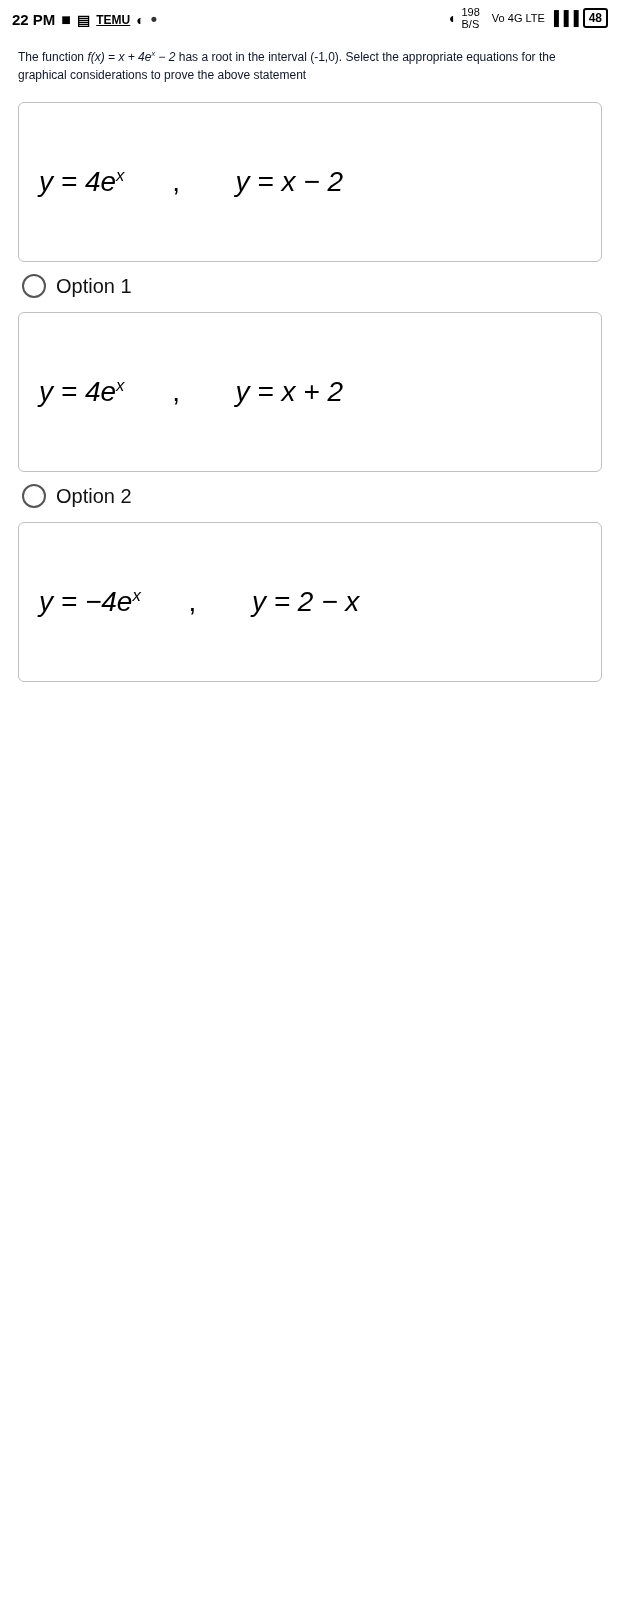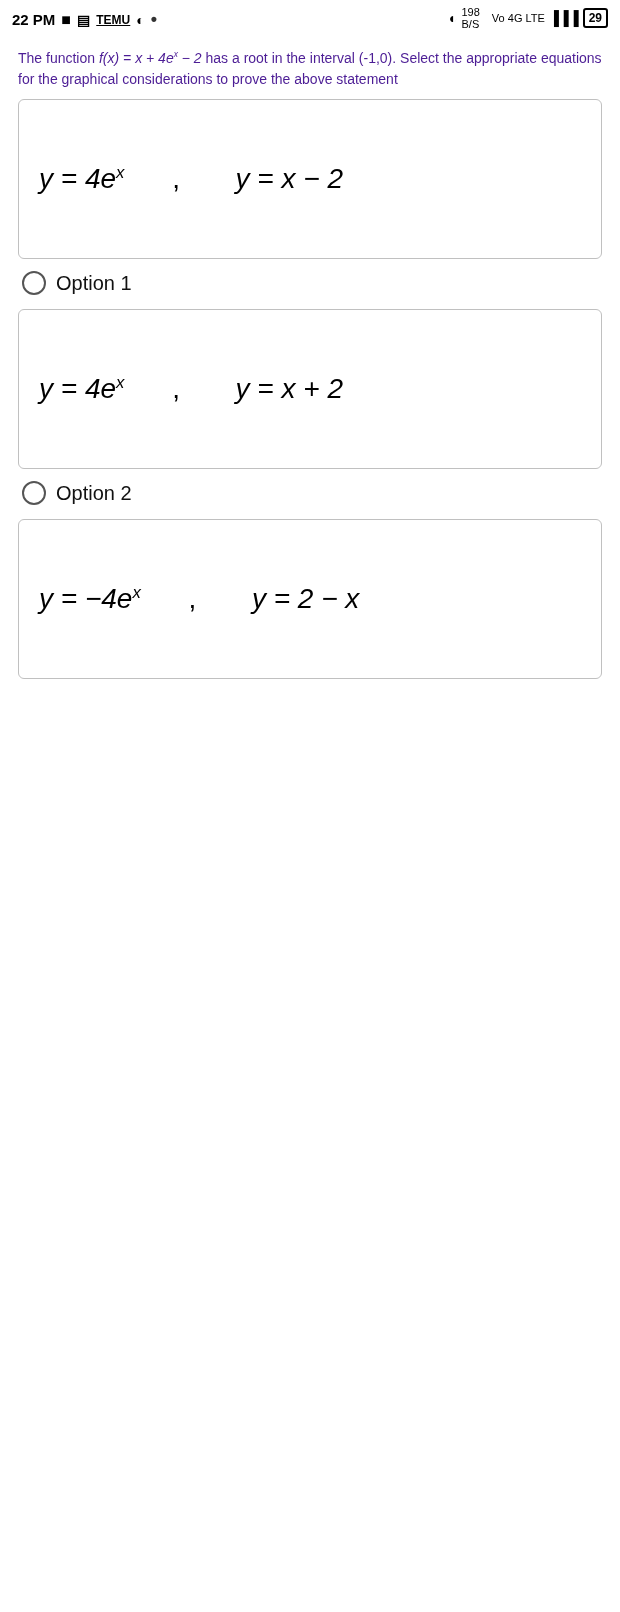--- a/index.html
+++ b/index.html
@@ -42,24 +42,24 @@
       font-size: 12px;
       font-weight: 600;
     }
 
     
     .content {
       padding: 12px 18px 20px 18px;
     }
 
     .problem-text {
-      font-size: 14px;
+      font-size: 12px;
       line-height: 1.5;
-      margin-bottom: 9px;
-      color: #4c1d95;
+      margin-bottom: 18px;
+      color: #0f172a;
     }
 
     .problem-text .func {
       font-style: italic;
     }
 
     
     .option-card {
       border: 1.5px solid #c0c0c0;
       border-radius: 6px;
@@ -139,21 +139,21 @@
     <span style="font-size:14px;">◐</span>
     <span style="font-size:11px; line-height:1.1;">
       <span>198</span><br>
       <span>B/S</span>
     </span>
     <span style="font-size:11px; line-height:1.1; margin-left:8px;">
       <span>Vo</span>
       <span>4G LTE</span>
     </span>
     <span style="font-size:14px;">▐▐▐</span>
-    <span class="battery-box">29</span>
+    <span class="battery-box">48</span>
   </div>
 </div>
 
 <div class="content">
 
   <div class="problem-text">
     <span>The function </span>
     <span class="func"><i>f</i>(<i>x</i>) = <i>x</i> + 4<i>e</i><sup><i>x</i></sup> − 2</span>
     <span> has a root in the interval (-1,0). Select the appropriate equations for the graphical considerations to prove the above statement</span>
   </div>

